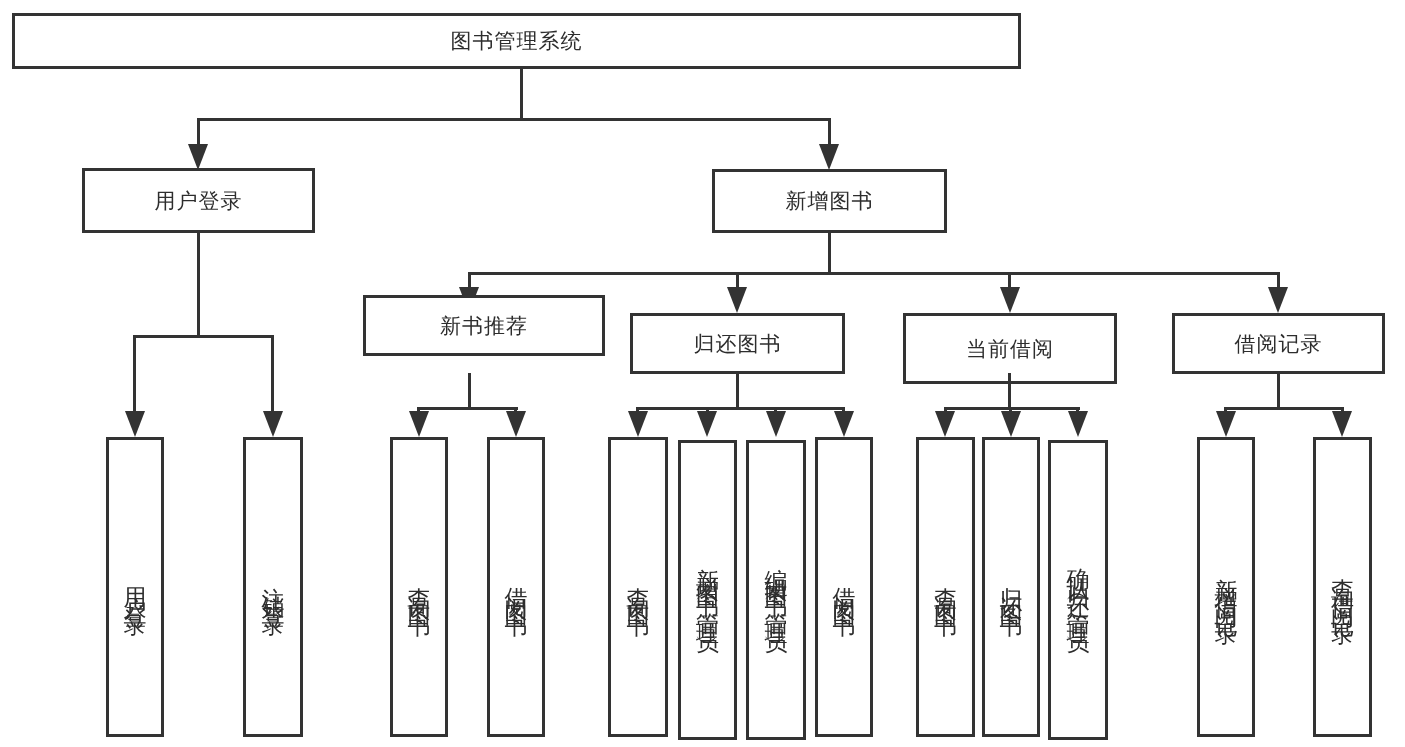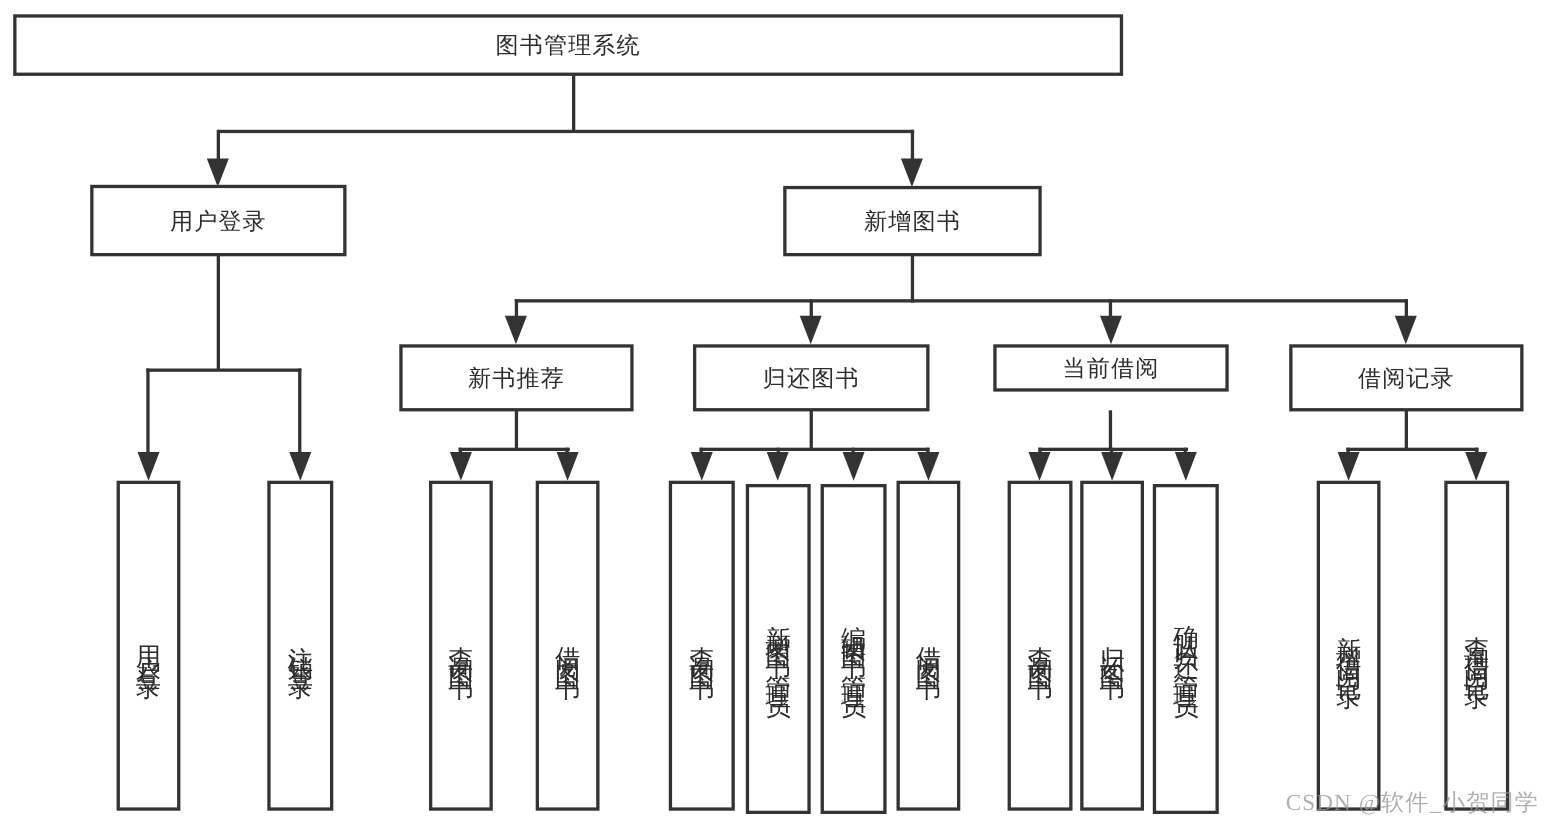--- a/index.html
+++ b/index.html
@@ -1,18 +1,18 @@
 <!DOCTYPE html>
 <html><head>
 <meta charset="utf-8">
 <style>
   html,body{margin:0;padding:0;background:#fff;}
   .stage{
     position:relative;width:1405px;height:747px;background:#ffffff;
-    font-family:Liberation Serif, serif;color:#2d2d2d;overflow:hidden;
+    font-family:Liberation Sans, sans-serif;color:#2d2d2d;overflow:hidden;
   }
   .box{
     position:absolute;box-sizing:border-box;border:3px solid #333;background:#fff;
     display:flex;align-items:center;justify-content:center;
     font-size:21px;letter-spacing:1px;text-align:center;
   }
   .leaf{
     writing-mode:vertical-lr;text-orientation:mixed;
     font-size:23px;letter-spacing:9px;line-height:1;
   }
@@ -57,23 +57,23 @@
   <div class="hl" style="left:468px;top:272px;width:812px"></div>
   <div class="vl" style="left:468px;top:272px;height:18px"></div>
   <div class="vl" style="left:736px;top:272px;height:18px"></div>
   <div class="vl" style="left:1008px;top:272px;height:18px"></div>
   <div class="vl" style="left:1277px;top:272px;height:18px"></div>
   <div class="ah" style="left:459px;top:287px"></div>
   <div class="ah" style="left:727px;top:287px"></div>
   <div class="ah" style="left:1000px;top:287px"></div>
   <div class="ah" style="left:1268px;top:287px"></div>
 
-  <div class="box" style="left:363px;top:313px;width:213px;height:61px">新书推荐</div>
+  <div class="box" style="left:363px;top:295px;width:242px;height:61px">新书推荐</div>
   <div class="box" style="left:630px;top:313px;width:215px;height:61px">归还图书</div>
-  <div class="box" style="left:903px;top:313px;width:214px;height:43px">当前借阅</div>
+  <div class="box" style="left:903px;top:313px;width:214px;height:71px">当前借阅</div>
   <div class="box" style="left:1172px;top:313px;width:213px;height:61px">借阅记录</div>
 
   <div class="vl" style="left:468px;top:373px;height:36px"></div>
   <div class="vl" style="left:736px;top:373px;height:36px"></div>
   <div class="vl" style="left:1008px;top:373px;height:36px"></div>
   <div class="vl" style="left:1277px;top:373px;height:36px"></div>
 
   <div class="hl" style="left:417px;top:407px;width:101px"></div>
   <div class="hl" style="left:636px;top:407px;width:209px"></div>
   <div class="hl" style="left:944px;top:407px;width:136px"></div>
@@ -114,15 +114,14 @@
   <div class="box leaf" style="left:746px;top:440px;width:60px;height:300px">编辑图书（管理员）</div>
   <div class="box leaf" style="left:815px;top:437px;width:58px;height:300px">借阅图书</div>
 
   <div class="box leaf" style="left:916px;top:437px;width:59px;height:300px">查询图书</div>
   <div class="box leaf" style="left:982px;top:437px;width:58px;height:300px">归还图书</div>
   <div class="box leaf" style="left:1048px;top:440px;width:60px;height:300px">确认归还（管理员）</div>
 
   <div class="box leaf" style="left:1197px;top:437px;width:58px;height:300px">新增借阅记录</div>
   <div class="box leaf" style="left:1313px;top:437px;width:59px;height:300px">查询借阅记录</div>
 
-  <div class="watermark">CSDN @软件_小贺同学</div>
 
 </div>
 
 </body></html>

